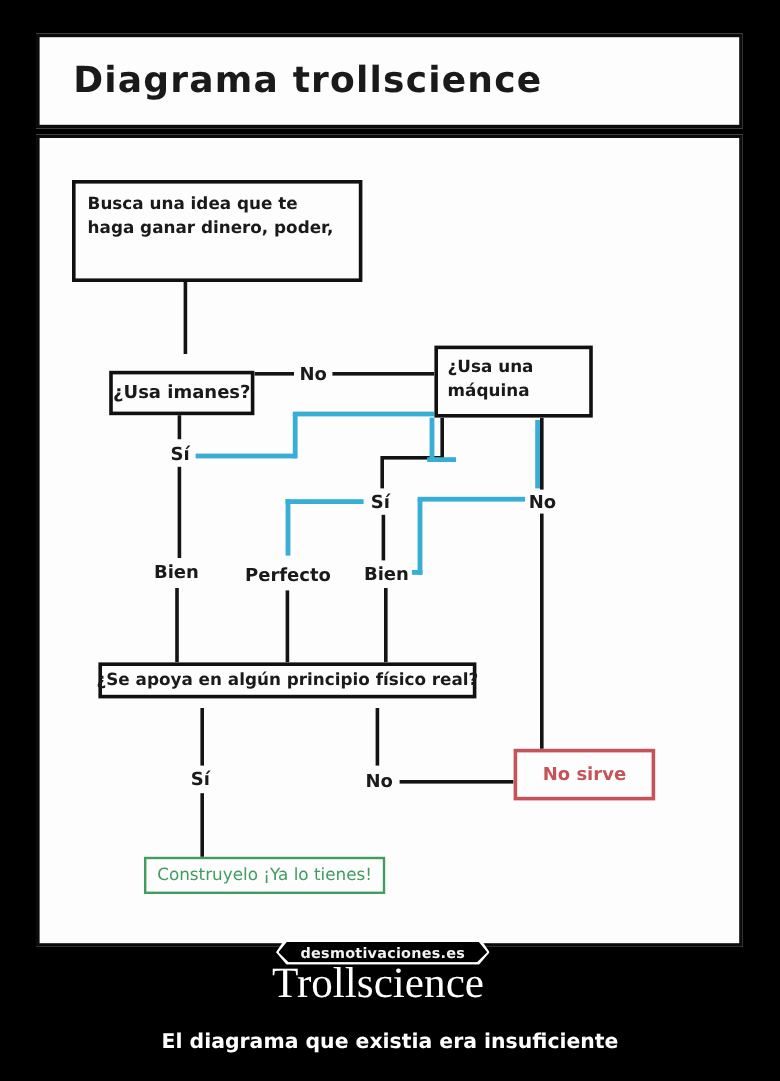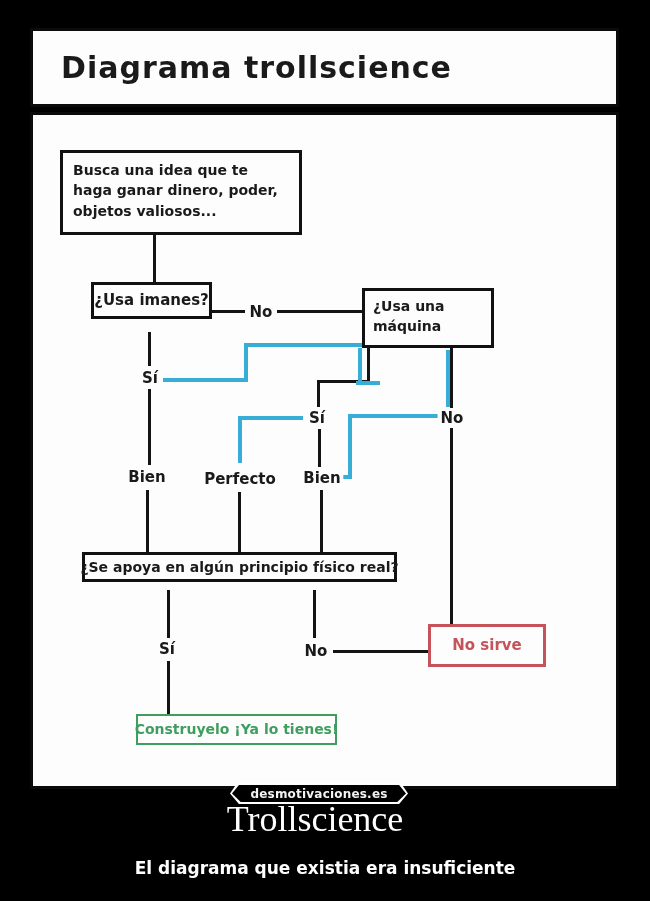--- a/index.html
+++ b/index.html
@@ -12,21 +12,21 @@
   .node{position:absolute;background:#fdfdfd;border:3px solid #111;box-sizing:border-box;
         font-size:14px;font-weight:600;line-height:1.45;}
   .node.center{display:flex;align-items:center;justify-content:center;white-space:nowrap;}
   .lbl{position:absolute;transform:translate(-50%,-50%);font-size:15px;font-weight:700;
        background:#fdfdfd;padding:0 3px;white-space:nowrap;}
   .ln{position:absolute;}
   .blk{background:#141414;}
   .blu{background:var(--blue,#38aed6);}
   #no-sirve{border-color:var(--red,#c4545a);color:var(--red,#c4545a);font-weight:700;font-size:15px;}
   #construyelo{border-width:2px;border-color:var(--green,#3f9e5f);color:var(--green,#3f9e5f);
-               font-weight:700;font-size:14px;margin-left:16px;}
+               font-weight:400;font-size:14px;}
   
   #ribbon-outer{position:absolute;left:319px;top:783px;transform:translateX(-50%);
     width:178px;height:21px;background:#fff;
     clip-path:polygon(4% 0,96% 0,100% 50%,95% 100%,5% 100%,0 50%);}
   #ribbon-inner{position:absolute;left:2px;top:2px;right:2px;bottom:2px;background:#000;
     clip-path:polygon(4% 0,96% 0,100% 50%,95% 100%,5% 100%,0 50%);
     display:flex;align-items:center;justify-content:center;}
   #ribbon-inner span{color:#f2f2f2;font-size:12px;font-weight:700;letter-spacing:0.2px;}
   #poster-title{position:absolute;left:0;width:630px;top:798px;text-align:center;color:#fff;
     font-family:"Liberation Serif","DejaVu Serif",serif;font-size:36px;}
@@ -69,24 +69,23 @@
 <div class="ln blu" style="left:446px;top:350px;width:4px;height:57px;"></div>
 <div class="ln blu" style="left:238px;top:416px;width:65px;height:4px;"></div>
 <div class="ln blu" style="left:238px;top:416px;width:4px;height:47px;"></div>
 <div class="ln blu" style="left:338px;top:475px;width:14px;height:4px;"></div>
 <div class="ln blu" style="left:348px;top:416px;width:4px;height:63px;"></div>
 <div class="ln blu" style="left:348px;top:414px;width:90px;height:4px;"></div>
 
 <div class="node" style="left:60px;top:150px;width:242px;height:85px;padding:7px 0 0 10px;">
   <div>Busca una idea que te</div>
   <div>haga ganar dinero, poder,</div>
-  <div>objetos valiosos...</div>
 </div>
 
-<div class="node center" style="left:91px;top:282px;width:121px;height:37px;font-size:15px;">¿Usa imanes?</div>
+<div class="node center" style="left:91px;top:309px;width:121px;height:37px;font-size:15px;">¿Usa imanes?</div>
 
 <div class="node" style="left:362px;top:288px;width:132px;height:60px;padding:5px 0 0 8px;">
   <div>¿Usa una máquina</div>
 </div>
 
 <div class="node center" style="left:82px;top:552px;width:315px;height:30px;">¿Se apoya en algún principio físico real?</div>
 
 <div class="node center" id="construyelo" style="left:120px;top:714px;width:201px;height:31px;">Construyelo ¡Ya lo tienes!</div>
 
 <div class="node center" id="no-sirve" style="left:428px;top:624px;width:118px;height:43px;">No sirve</div>

